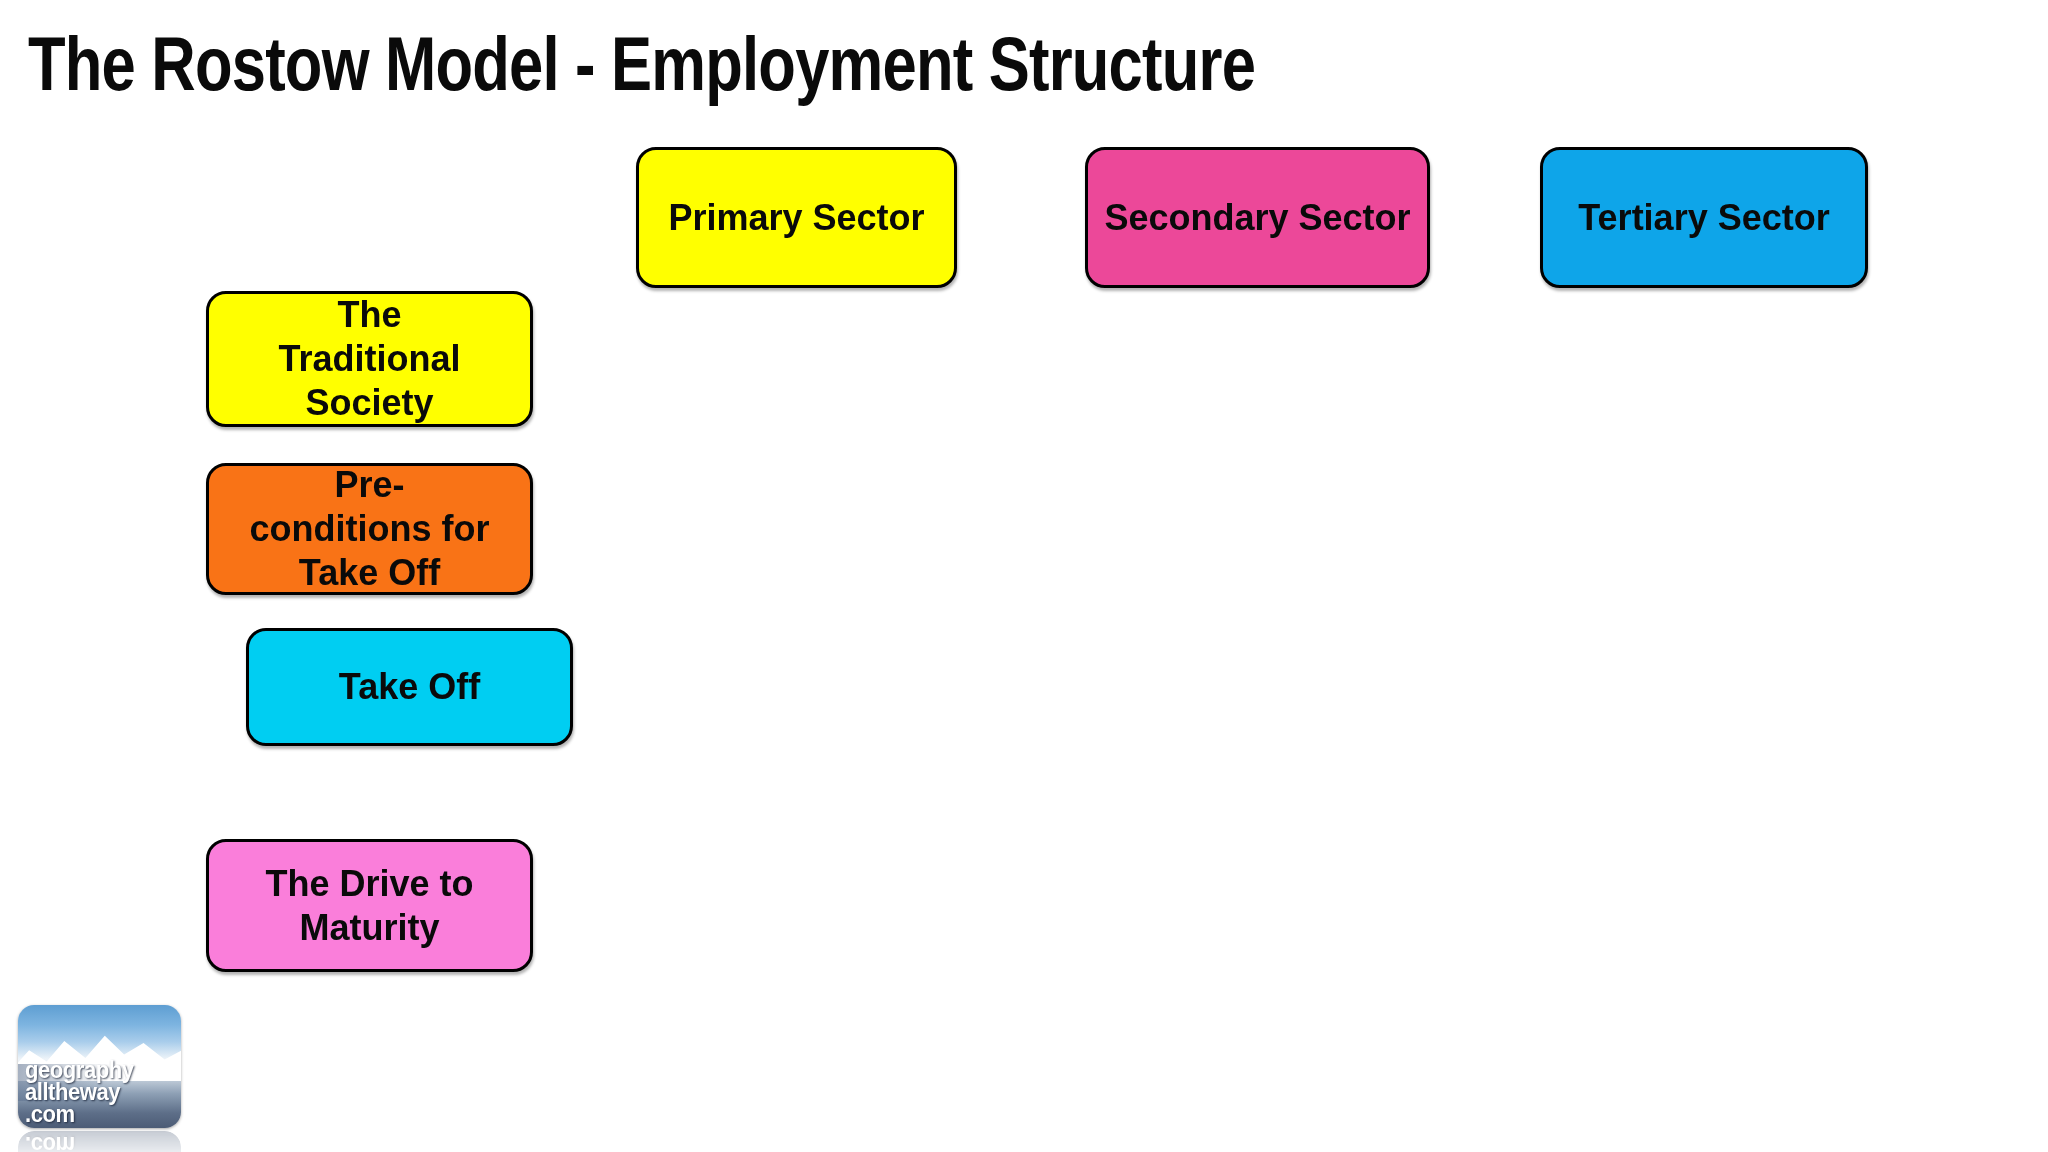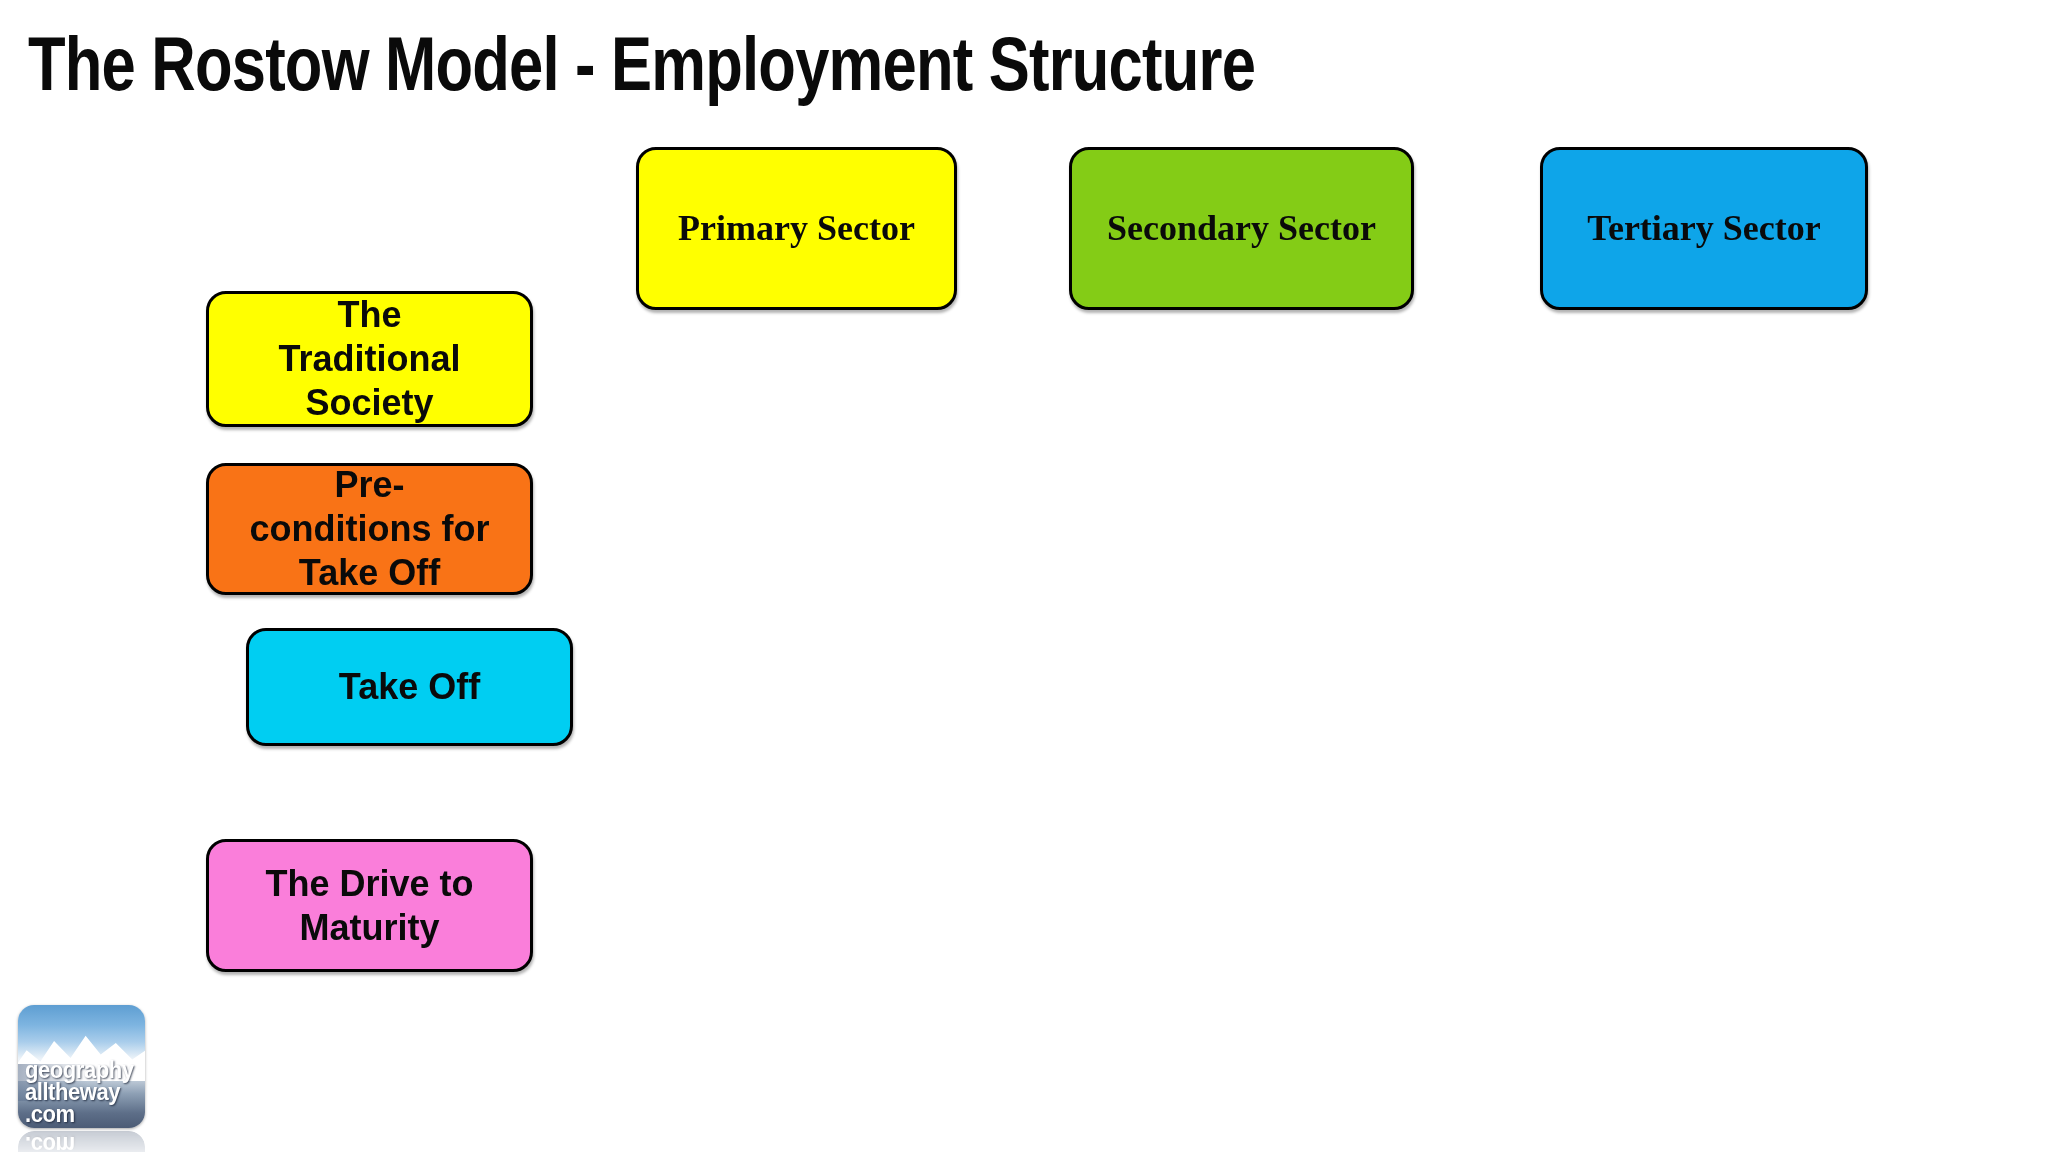--- a/index.html
+++ b/index.html
@@ -19,21 +19,21 @@
 
   
   .box {
     position:absolute; box-sizing:border-box;
     border:3px solid #000; border-radius:20px;
     display:flex; align-items:center; justify-content:center;
     text-align:center; font-weight:bold; font-size:36px; line-height:1.22;
     color:#0a0a0a;
     box-shadow:1px 3px 3px rgba(0,0,0,0.30);
   }
-  .sector { top:147px; height:163px; white-space:nowrap;font-family:Liberation Serif, serif; }
+  .sector { top:147px; height:141px; white-space:nowrap; }
   #sector-0 { left:636px;  width:321px; }
   #sector-1 { left:1069px; width:345px; }
   #sector-2 { left:1540px; width:328px; }
 
   .stage { left:206px; width:327px; padding:0 35px; }
   #stage-0 { top:291px; height:136px; }
   #stage-1 { top:463px; height:132px; }
   #stage-2 { top:628px; height:118px;margin-left:40px; }
   #stage-3 { top:799px; height:133px;margin-top:40px; }
   #stage-4 { top:967px; height:135px; }
@@ -43,21 +43,21 @@
     position:absolute; top:291px; height:136px;
     display:flex; align-items:center; justify-content:center;
     font-size:40px; color:#1c1c1c;
   }
   #cell-vast { left:636px;  width:321px; }
   #cell-few  { left:1069px; width:345px; }
 
   
   .logo, .logo-reflection {
     position:absolute; left:18px; width:127px; height:123px;
-    border-radius:16px; overflow:hidden;
+    border-radius:16px; overflow:hidden;padding-left:36px;
   }
   .logo { top:1005px; box-shadow:0 1px 3px rgba(0,0,0,0.35); }
   .logo-reflection {
     top:1131px; transform:scaleY(-1); opacity:0.35;
     -webkit-mask-image:linear-gradient(to top, rgba(0,0,0,0.9) 0%, transparent 32%);
             mask-image:linear-gradient(to top, rgba(0,0,0,0.9) 0%, transparent 32%);
     box-shadow:none;
   }
   .logo-bg {
     position:absolute; inset:0;
@@ -85,21 +85,21 @@
   .logo-text div { margin:0; }
 </style>
 </head>
 <body>
 
 <div id="page">
 
   <div class="page-title">The Rostow Model - Employment Structure</div>
 
   <div class="box sector" id="sector-0" style="background: rgb(255, 255, 0);">Primary Sector</div>
-  <div class="box sector" id="sector-1" style="background: #84cc16;">Secondary Sector</div>
+  <div class="box sector" id="sector-1" style="background: #ec4899; margin-left: 16px;">Secondary Sector</div>
   <div class="box sector" id="sector-2" style="background: #0ea5e9;">Tertiary Sector</div>
 
   <div class="box stage" id="stage-0" style="background: rgb(255, 255, 0);">The Traditional Society</div>
   <div class="box stage" id="stage-1" style="background: #f97316;">Pre-conditions for Take Off</div>
   <div class="box stage" id="stage-2" style="background: rgb(0, 206, 242);">Take Off</div>
   <div class="box stage" id="stage-3" style="background: rgb(250, 126, 218);">The Drive to Maturity</div>
 
 
   <div class="logo">
     <div class="logo-bg"></div>

